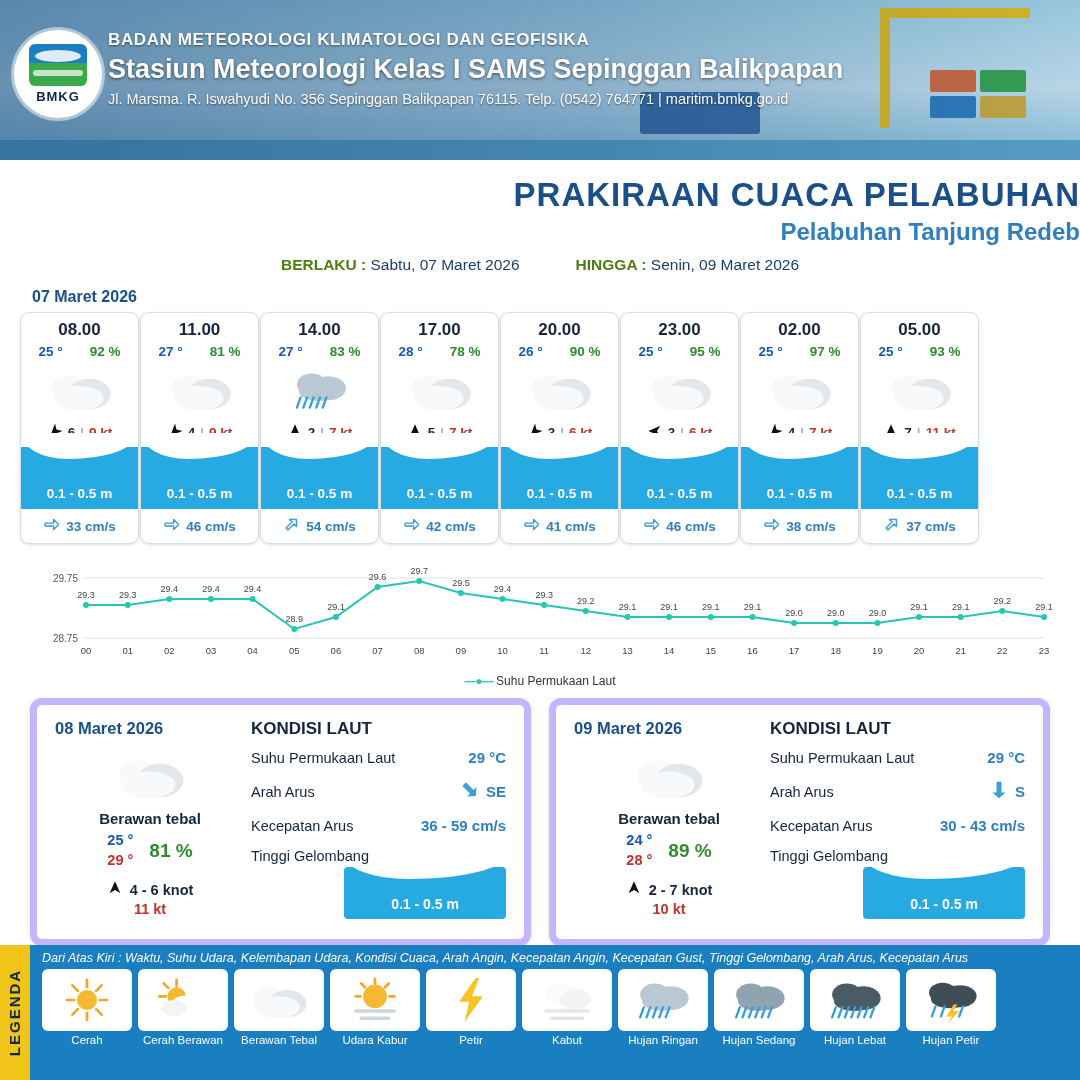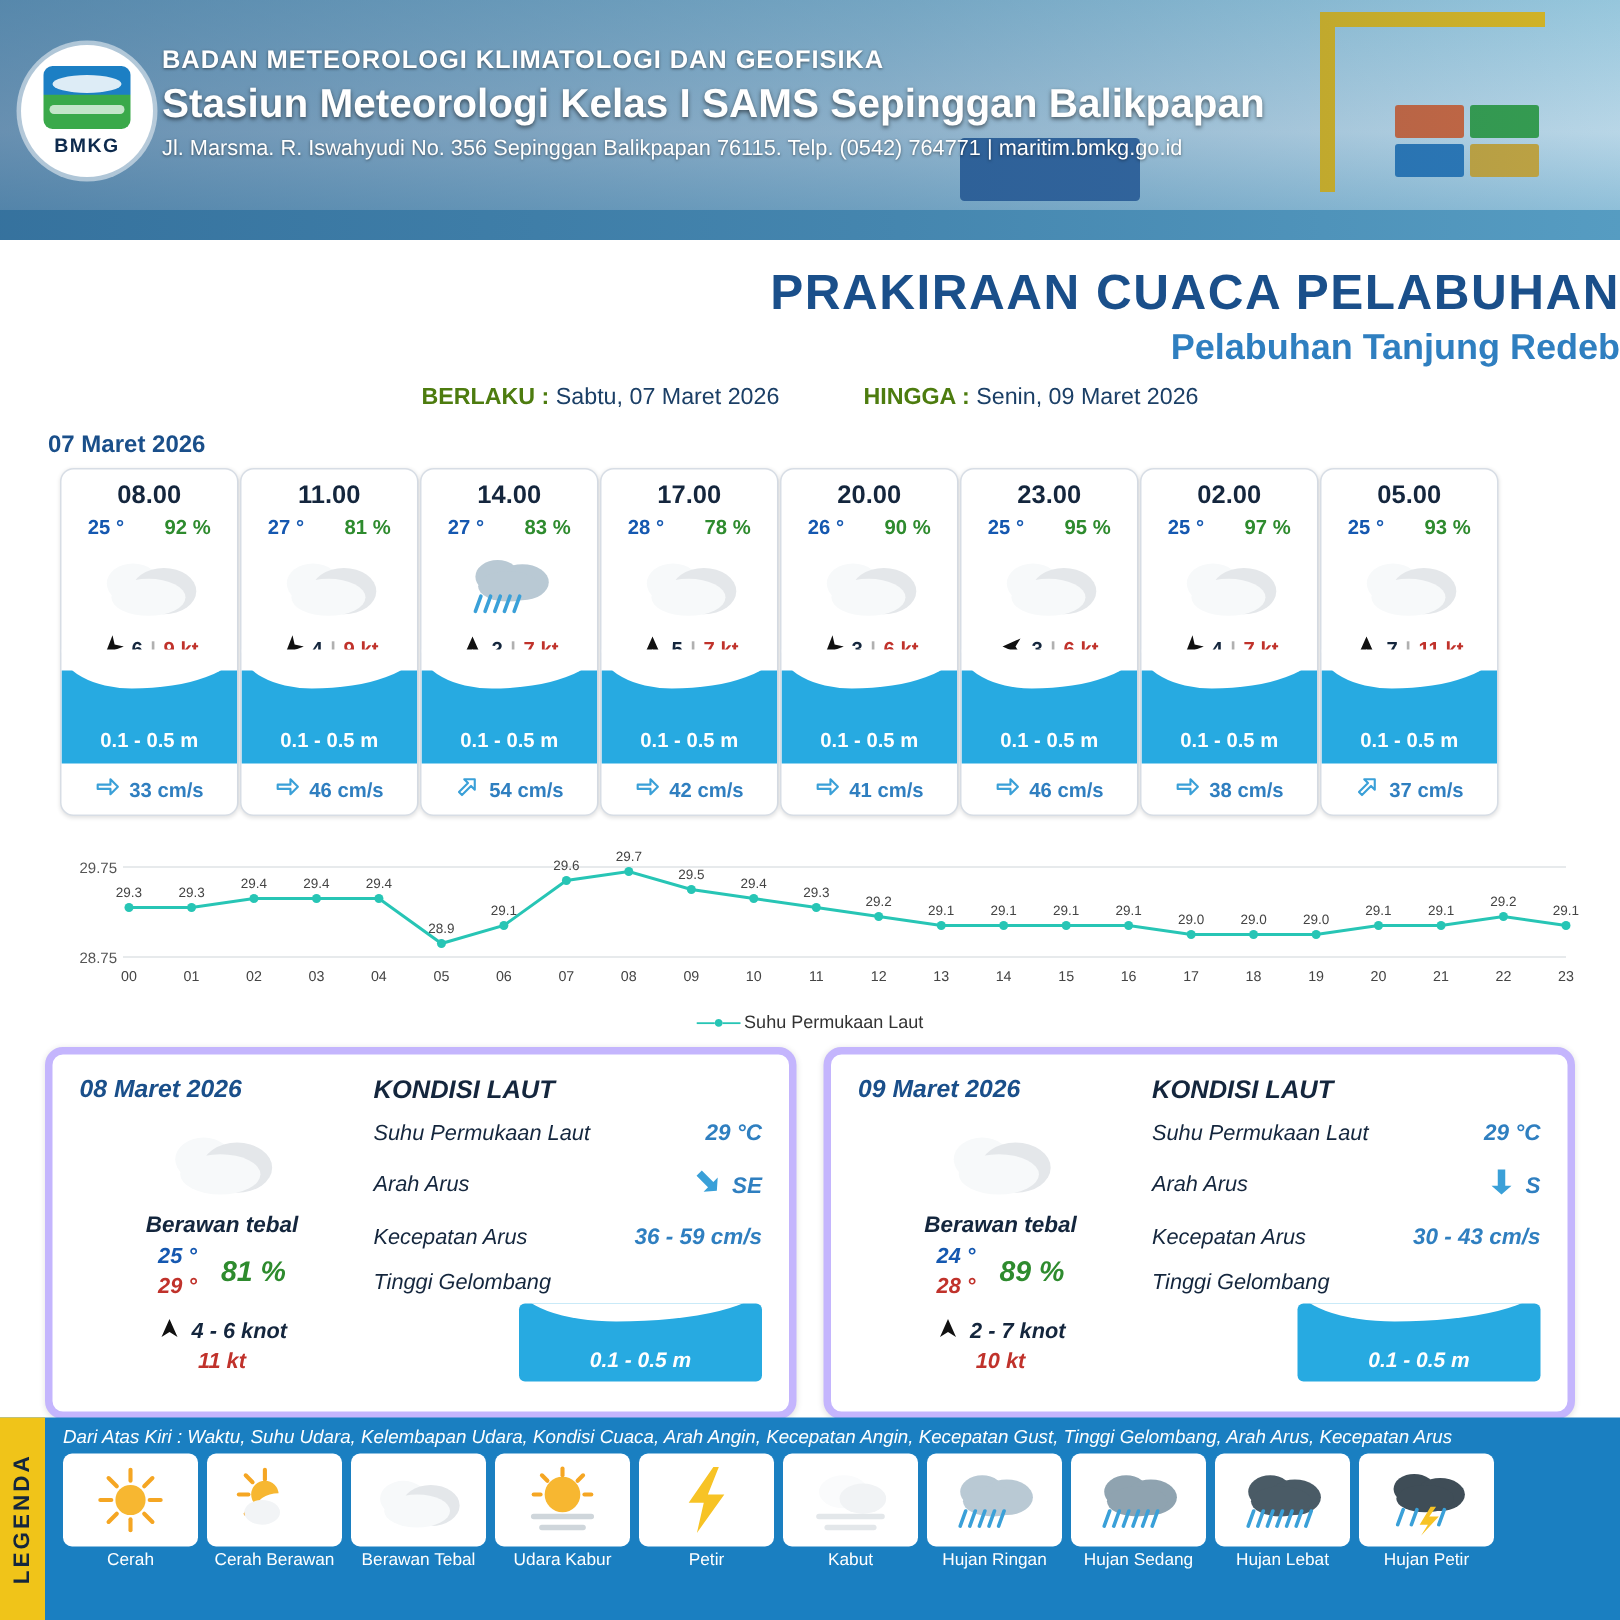--- a/index.html
+++ b/index.html
@@ -45,21 +45,21 @@
   .title-wrap { text-align:right; margin-top:16px; }
   .title-main { font-size:33px; font-weight:bold; color:#1a4f8a; letter-spacing:1px; }
   .title-sub { font-size:24px; font-weight:bold; color:#2f7fc0; margin-top:4px; }
   .valid-row { margin-top:10px; font-size:15.5px; color:#123a63; display:flex; justify-content:center; gap:56px;}
   .valid-row b { color:#4d7c0f; }
   .valid-row span.val { font-weight:normal; color:#1b3f66; }
 
   .day-label { font-size:16px; font-weight:bold; color:#1a4f8a; margin:14px 0 6px 32px; }
 
   
-  .cards { display:flex; gap:1px; padding:0 40px; }
+  .cards { display:flex; gap:1px; padding:0 20px; }
   .card {
     width:119px; background:#ffffff; border:1px solid #d7dde5; border-radius:9px;
     box-shadow:0 1px 3px rgba(0,0,0,.12); overflow:hidden; position:relative;
   }
   .card .hour { text-align:center; font-size:17px; font-weight:bold; padding:7px 0 2px; color:#14263d;}
   .card .th { display:flex; justify-content:space-around; font-size:13.5px; font-weight:bold; padding:2px 4px 0;}
   .card .t { color:#1558b0; }
   .card .h { color:#2e8b2e; }
   .icon-box { height:58px; display:flex; align-items:center; justify-content:center; margin-top:2px;}
   .wind { display:flex; align-items:center; justify-content:center; gap:5px; font-size:13.5px; font-weight:bold; height:26px;}
@@ -77,24 +77,23 @@
   .curr { display:flex; align-items:center; justify-content:center; gap:6px; height:34px; font-size:13.5px; font-weight:bold; color:#2f7fc0;}
 
   
   .chart-wrap { margin:16px 26px 0; position:relative; height:110px; }
   .legend-line { text-align:center; font-size:12px; color:#333; margin-top:4px; }
   .legend-line .dash { color:#27c5b5; font-weight:bold; letter-spacing:-1px;}
 
   
   .panels { display:flex; gap:18px; padding:0 30px; margin-top:10px;}
   .panel {
-    flex:1; background:#ffffff; border:5px solid #c4b5fd; border-radius:12px;
+    flex:1; background:#ffffff; border:7px solid #c4b5fd; border-radius:12px;
     box-shadow:0 1px 4px rgba(0,0,0,.12); height:248px; position:relative; padding:14px 18px;
     display:flex;
-    font-style:italic;
   }
   .panel .left { width:190px; }
   .panel .pdate { font-size:16.5px; font-weight:bold; color:#1a4f8a; }
   .panel .picon { height:60px; display:flex; align-items:center; justify-content:center; margin-top:8px;}
   .panel .pcond { text-align:center; font-size:15px; font-weight:bold; color:#14263d; margin-top:4px;}
   .panel .ptemps { display:flex; align-items:center; justify-content:center; gap:16px; margin-top:4px;}
   .panel .ptemps .tt { font-size:14.5px; font-weight:bold; line-height:1.35;}
   .panel .tmin { color:#1558b0;} .panel .tmax { color:#c0322b;}
   .panel .hum { font-size:19px; font-weight:bold; color:#2e8b2e;}
   .panel .pwind { display:flex; align-items:center; justify-content:center; gap:7px; margin-top:10px; font-size:14.5px; font-weight:bold; color:#14263d;}

